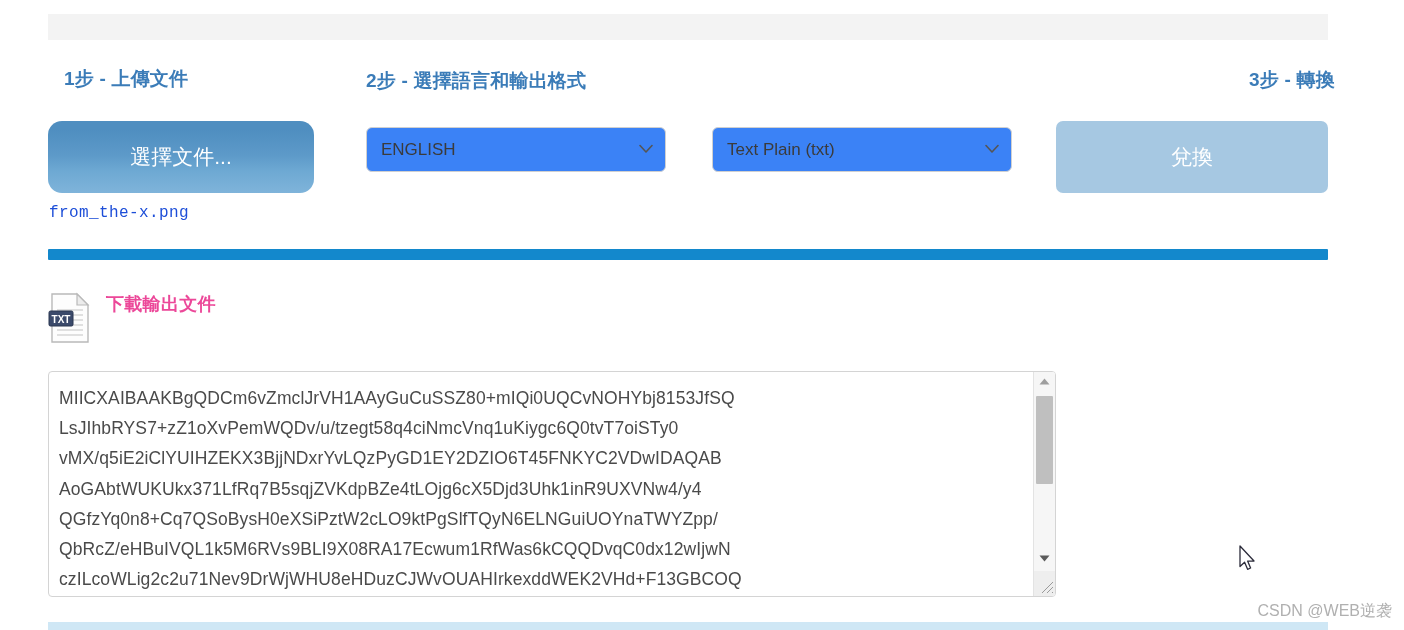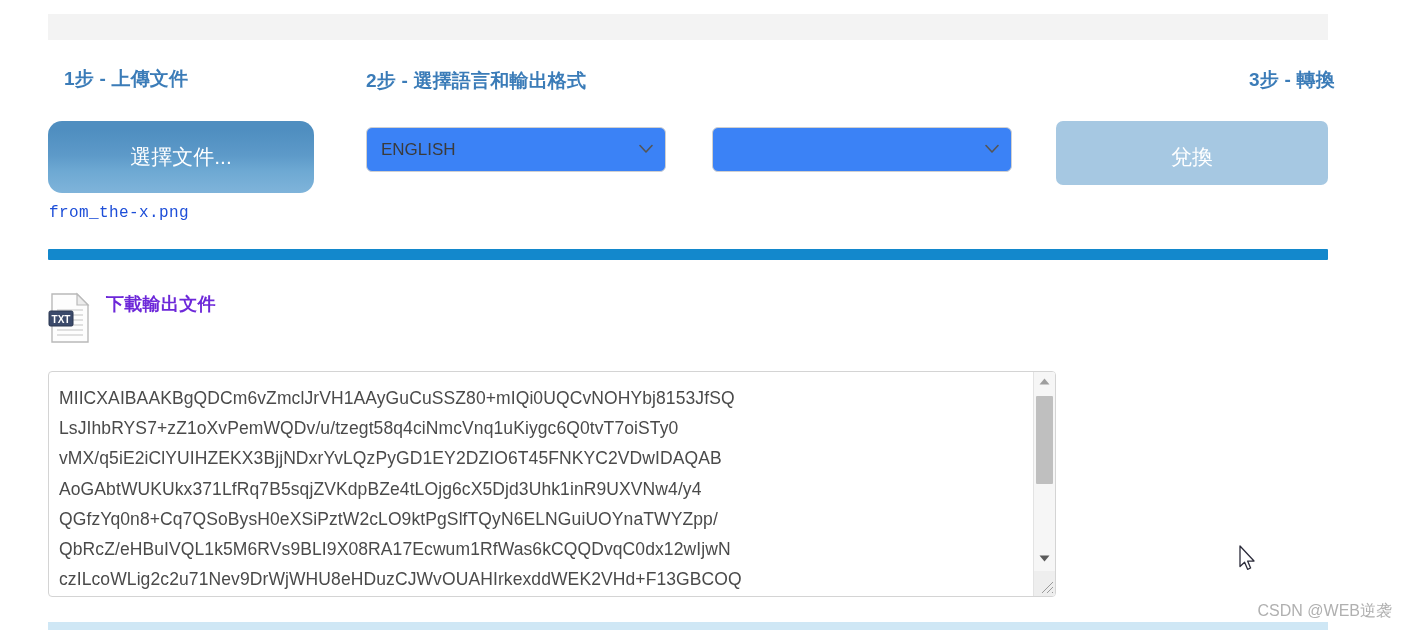--- a/index.html
+++ b/index.html
@@ -99,21 +99,21 @@
     height: 12px;
   }
   .chevron svg { display: block; }
 
   
   .convert-btn {
     position: absolute;
     left: 1056px;
     top: 121px;
     width: 272px;
-    height: 64px;
+    height: 72px;
     border: none;
     border-radius: 7px;
     background: #a6c8e2;
     color: #ffffff;
     font-size: 21px;
     font-family: "Liberation Sans", sans-serif;
     text-align: center;
     line-height: 72px;
     cursor: default;
     box-sizing: border-box;
@@ -146,21 +146,21 @@
   }
   .txt-icon {
     width: 44px;
     height: 52px;
     position: relative;
     flex: none;
   }
   .download-link {
     font-size: 18px;
     font-weight: bold;
-    color: #6d28d9;
+    color: #ec4899;
     white-space: nowrap;
     cursor: pointer;
     letter-spacing: 0.3px;
   }
 
   
   .output-box {
     position: absolute;
     left: 48px;
     top: 371px;
@@ -275,20 +275,21 @@
 <div class="select-wrap" id="language-select">
   <span class="select-label">ENGLISH</span>
   <span class="chevron">
     <svg width="14" height="10" viewBox="0 0 14 10">
       <path d="M1 1.5 L7 8 L13 1.5" fill="none" stroke="#555" stroke-width="1.6" stroke-linecap="round" stroke-linejoin="round"></path>
     </svg>
   </span>
 </div>
 
 <div class="select-wrap" id="format-select">
+  <span class="select-label">Text Plain (txt)</span>
   <span class="chevron">
     <svg width="14" height="10" viewBox="0 0 14 10">
       <path d="M1 1.5 L7 8 L13 1.5" fill="none" stroke="#555" stroke-width="1.6" stroke-linecap="round" stroke-linejoin="round"></path>
     </svg>
   </span>
 </div>
 
 <div class="convert-btn">兌換</div>
 
 <div class="progress-track">

